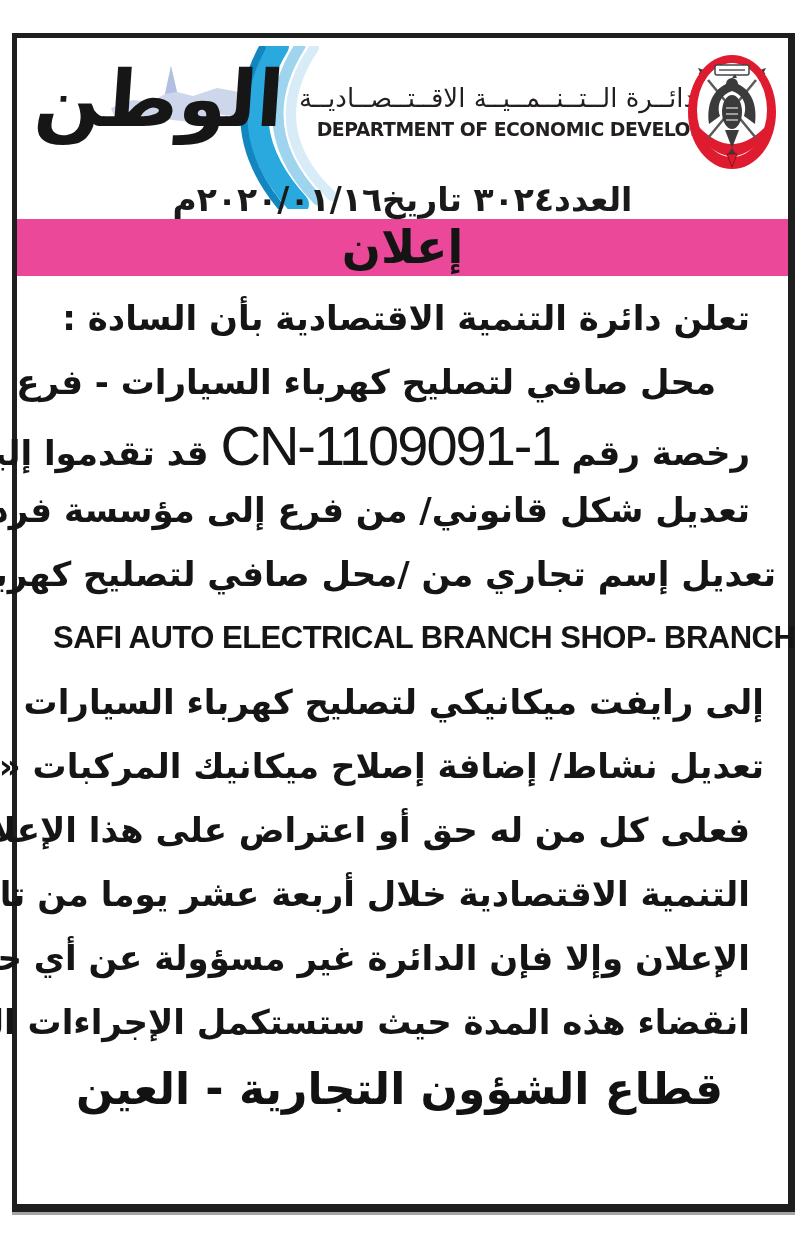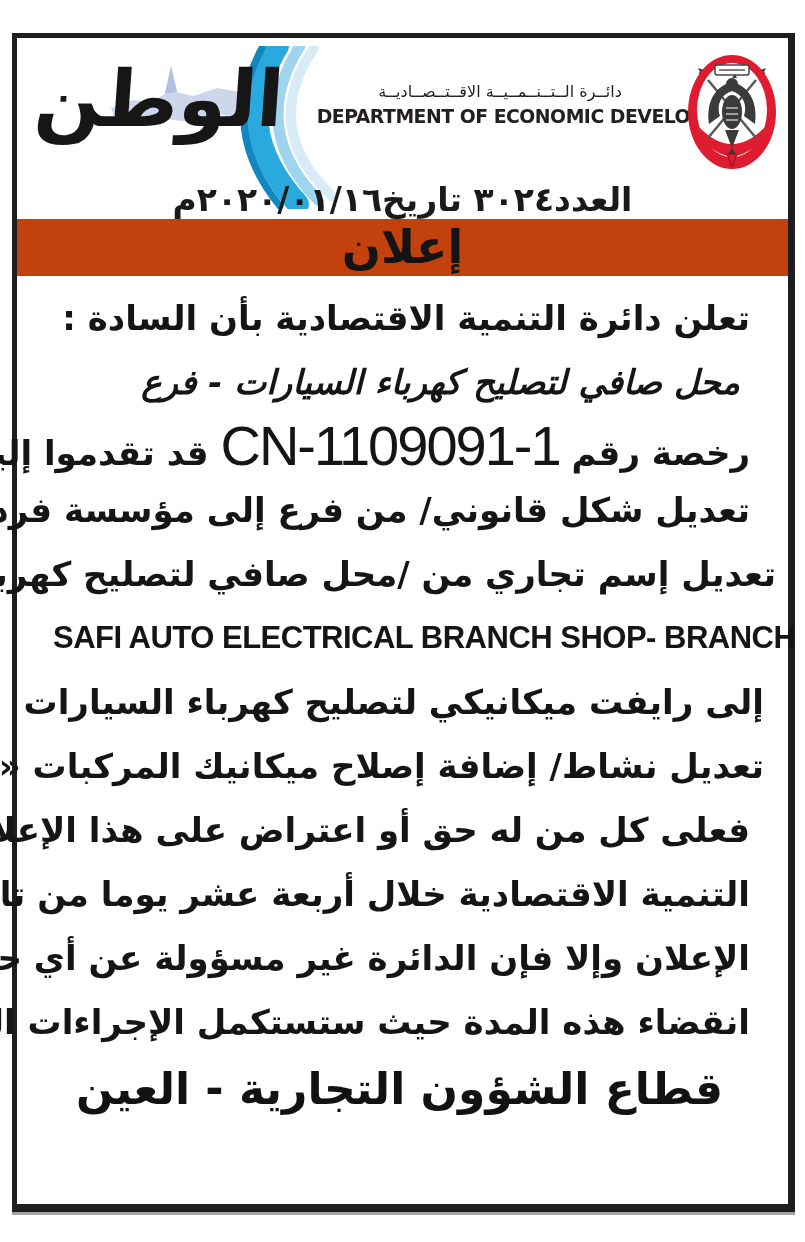--- a/index.html
+++ b/index.html
@@ -18,43 +18,43 @@
   .header{position:relative;height:181px;}
   .wattan{position:absolute;left:10px;top:8px;width:330px;height:168px;}
   .wattan .map-svg{position:absolute;left:78px;top:10px;width:165px;height:100px;}
   .wattan .swoosh-svg{position:absolute;left:183px;top:0;width:140px;height:163px;}
   .wattan .wattan-text{
     position:absolute;left:8px;top:14px;font-size:78px;font-weight:bold;
     color:#161616;direction:rtl;line-height:1;transform:skewX(-4deg);
     letter-spacing:-2px;
   }
   .dept{position:absolute;left:288px;top:44px;width:390px;text-align:center;}
-  .dept .dept-ar{font-size:16px;color:#231f20;direction:rtl;white-space:nowrap;line-height:1.25;}
+  .dept .dept-ar{font-size:26px;color:#231f20;direction:rtl;white-space:nowrap;line-height:1.25;}
   .dept .dept-en{
     font-size:20px;font-weight:bold;color:#231f20;white-space:nowrap;
     transform:scaleX(.94);transform-origin:center;letter-spacing:-.5px;margin-top:2px;
   }
   .emblem{position:absolute;right:10px;top:12px;width:92px;height:122px;}
   .issue-line{
     position:absolute;left:0;right:0;top:142px;text-align:center;
     font-size:33px;font-weight:bold;direction:rtl;white-space:nowrap;
   }
   
   .title-bar{
-    height:57px;background:#c2410c;text-align:center;direction:rtl;
+    height:57px;background:#ec4899;text-align:center;direction:rtl;
     font-size:46px;font-weight:bold;line-height:56px;color:#141414;
   }
   
   .body-lines{padding-top:10px;direction:rtl;}
   .line{
     height:64px;line-height:64px;font-size:34px;font-weight:bold;
     white-space:nowrap;color:#151515;
   }
   .ar{text-align:right;padding-left:6px;padding-right:38px;}
-  .pad-48{padding-right:48px;font-style:italic;}
+  .pad-48{padding-right:72px;}
   .pad-28{padding-right:24px;text-align:right;}
   .pad-12{padding-right:12px;}
   .en{
     text-align:center;direction:ltr;font-family:"Liberation Sans","DejaVu Sans",sans-serif;
     font-size:31px;letter-spacing:-.5px;padding-left:36px;
   }
   .latin-license{
     font-family:"Liberation Sans","DejaVu Sans",sans-serif;font-weight:400;
     font-size:56px;letter-spacing:-2px;direction:ltr;unicode-bidi:embed;
   }

